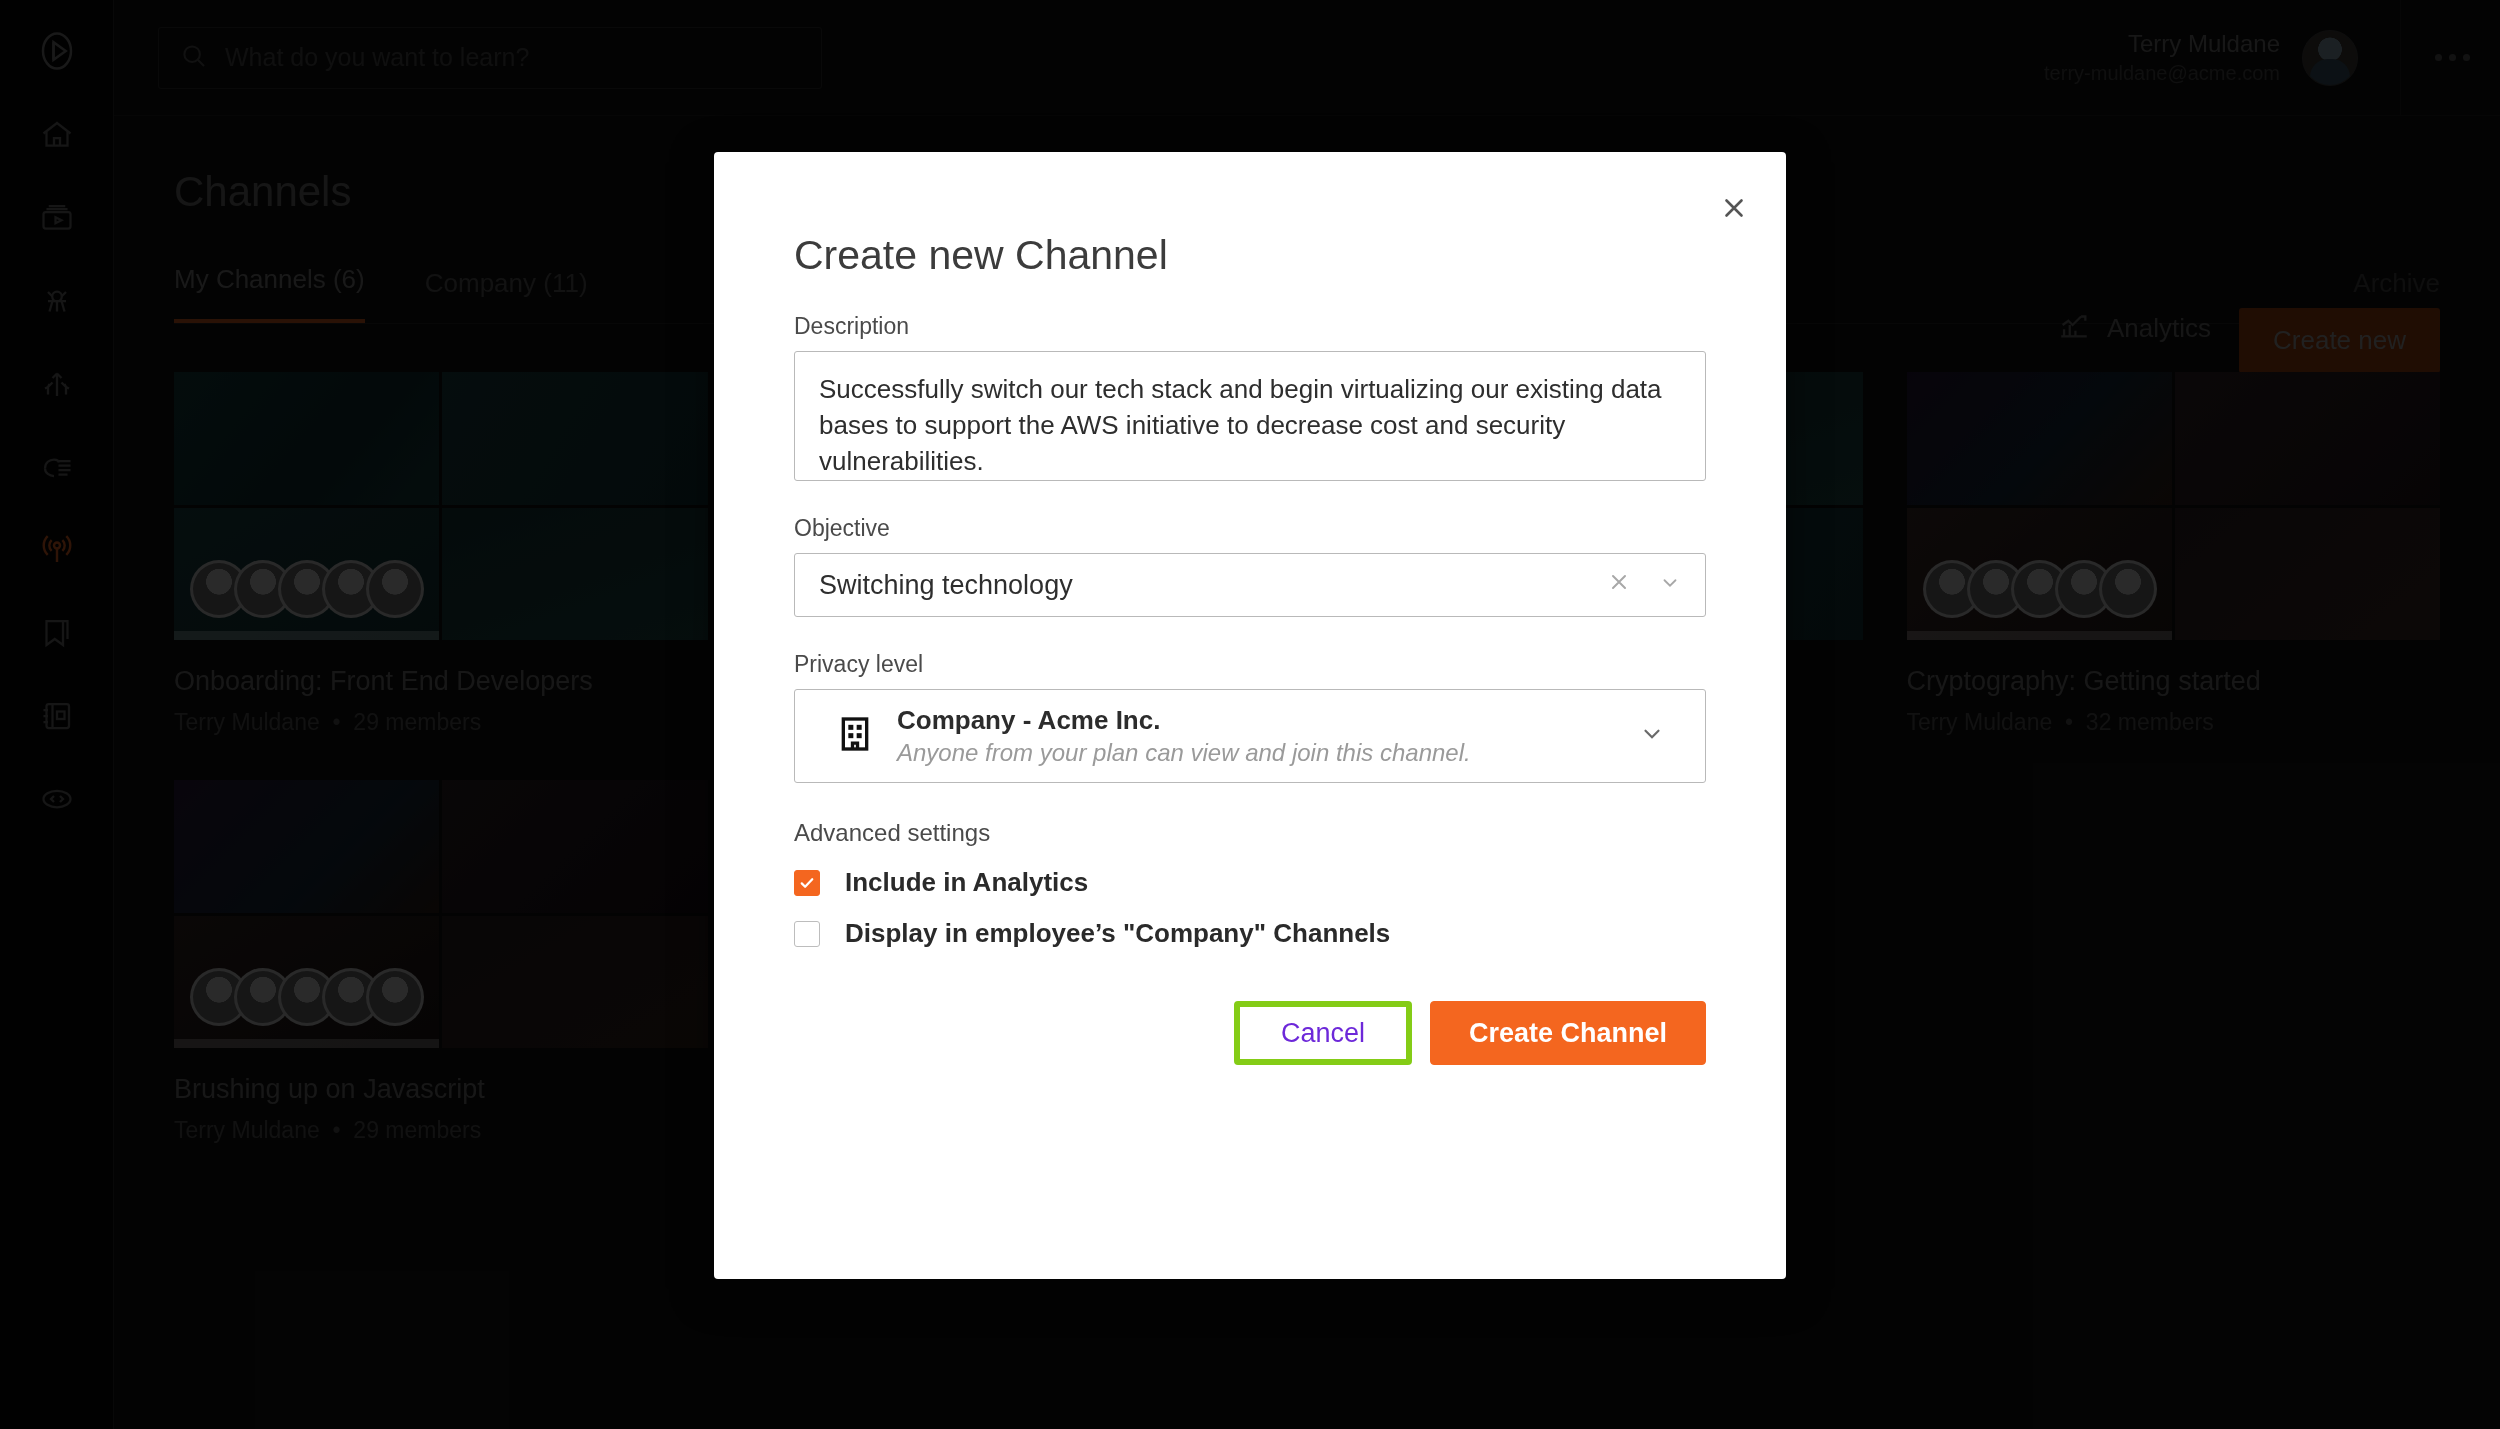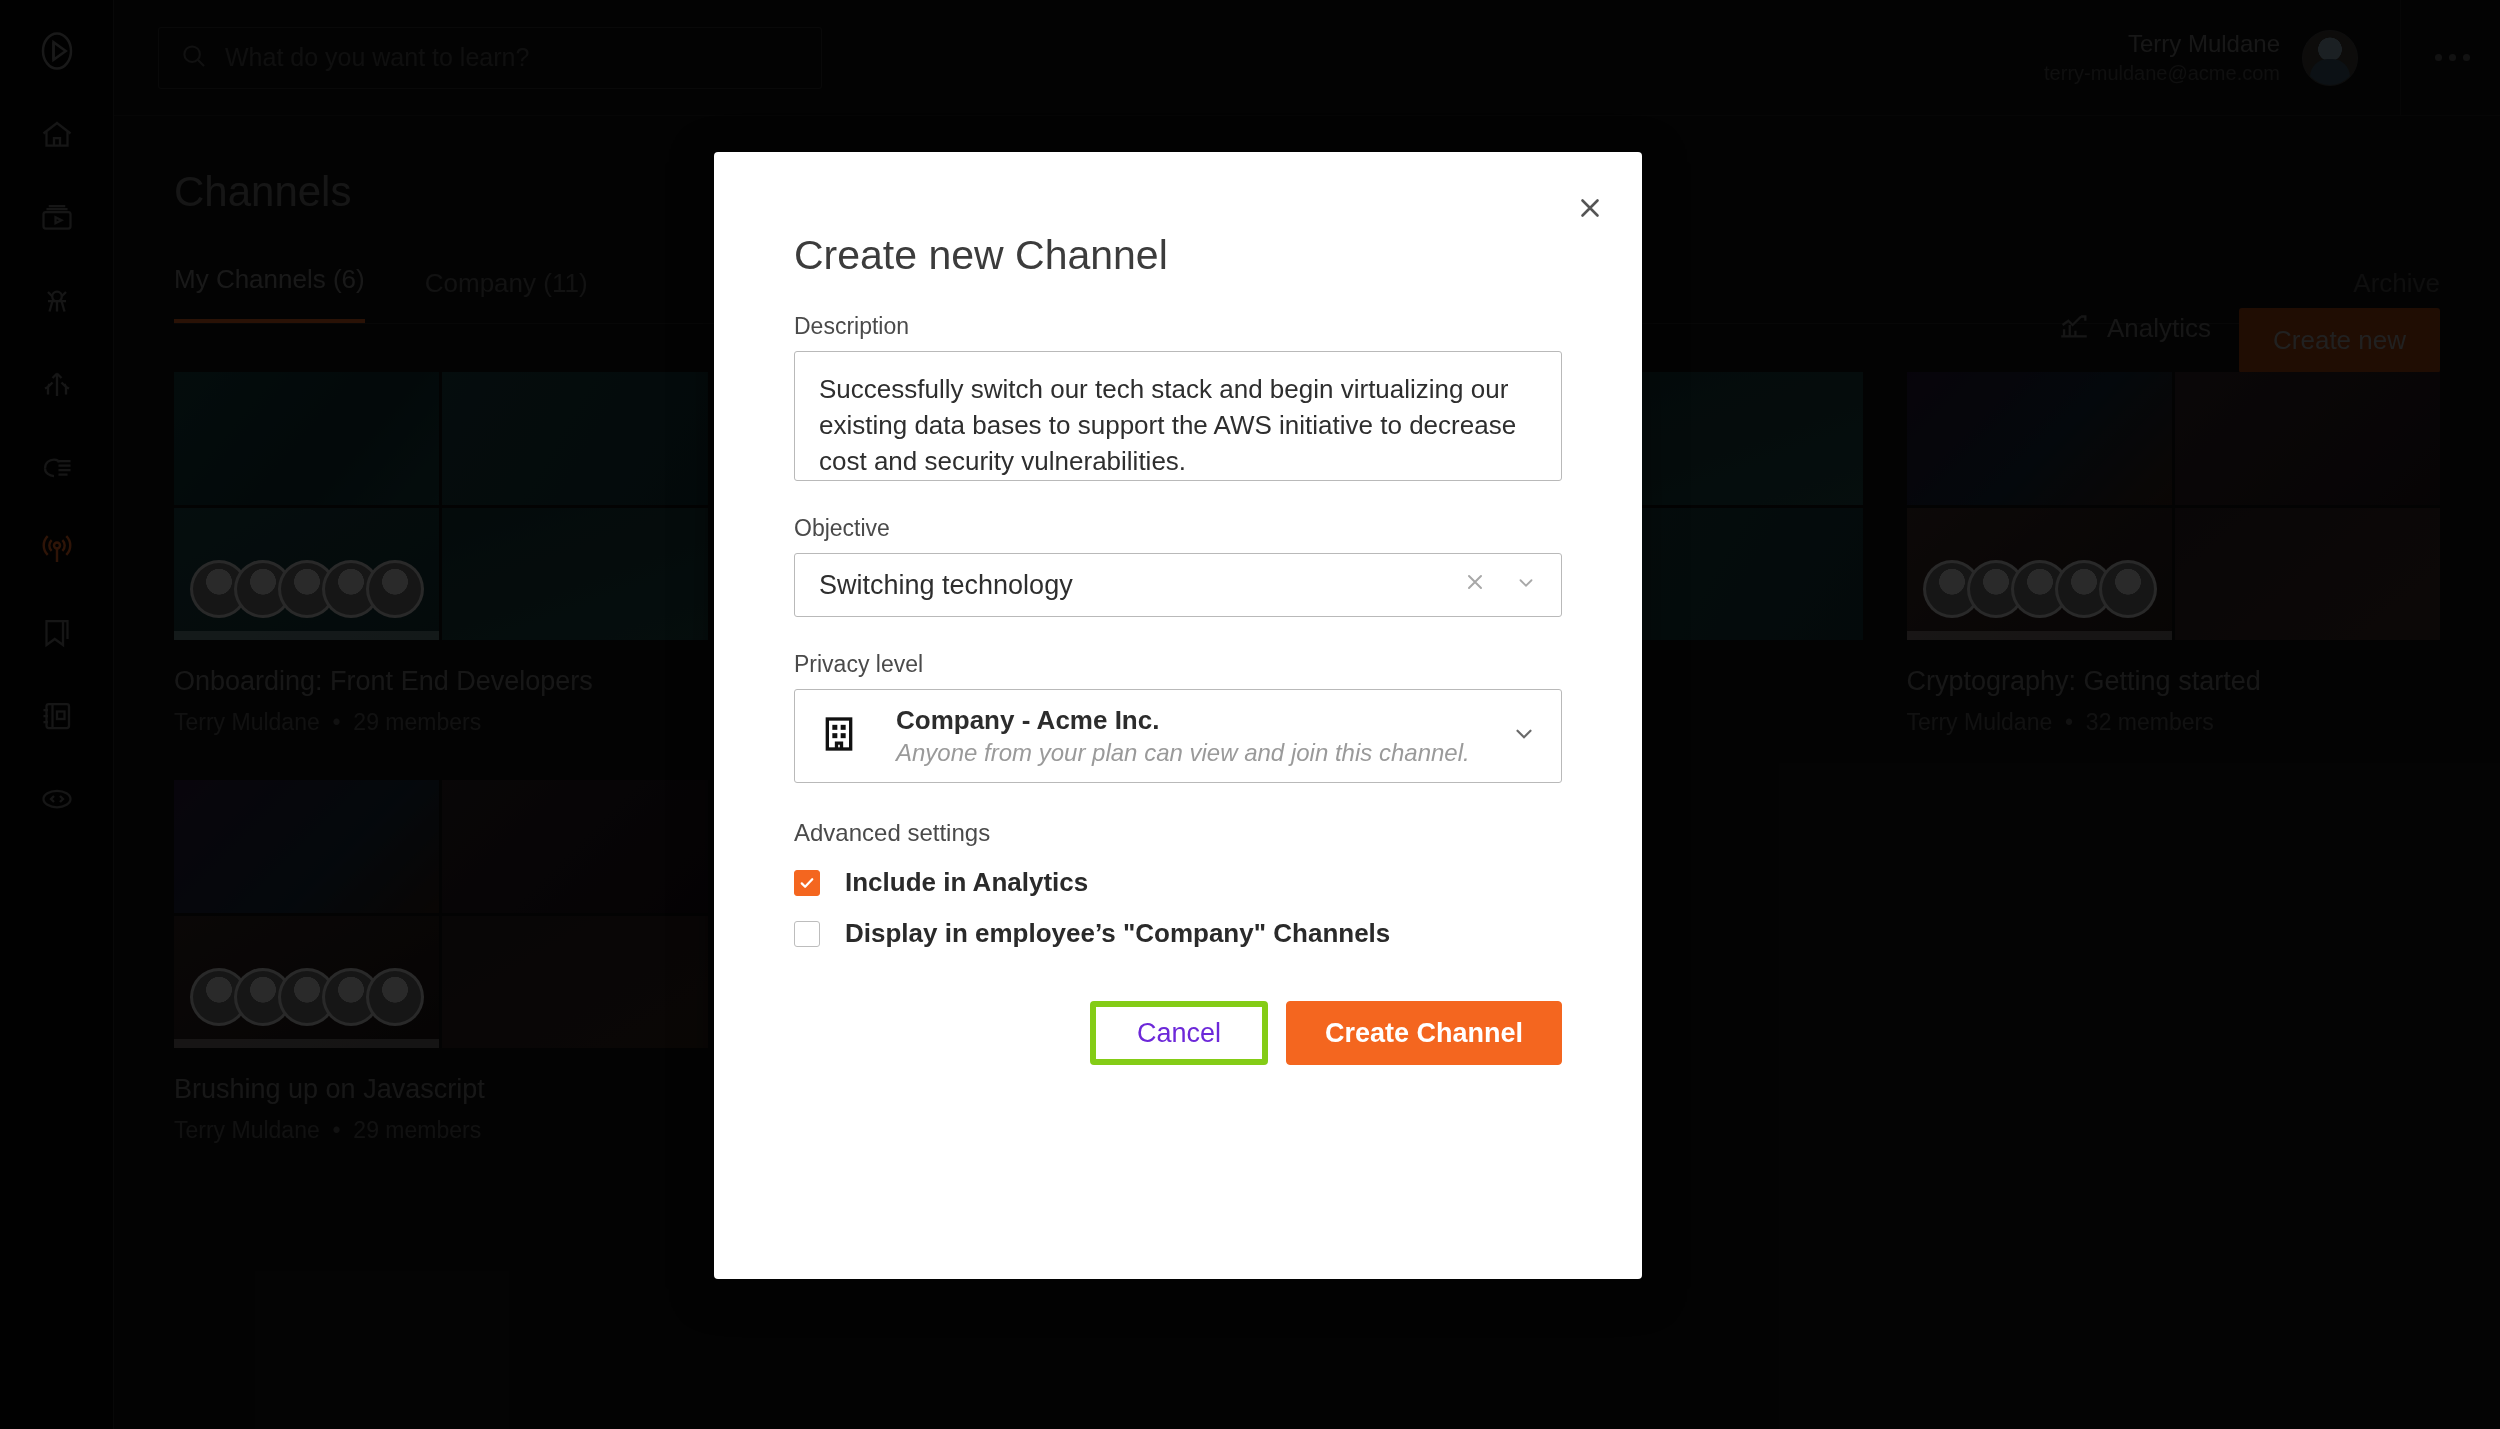--- a/index.html
+++ b/index.html
@@ -104,21 +104,21 @@
   .createnew {
     background: #6b2d0d; color: #6f6f6f; font-size: 26px;
     padding: 17px 34px; border-radius: 3px; border: none; margin-top: 24px;
   }
 
   
   .scrim { position: absolute; inset: 0; background: rgba(0,0,0,.70); }
 
   
   .modal {
-    position: absolute; left: 714px; top: 152px; width: 928px; height: 1127px;
+    position: absolute; left: 714px; top: 152px; width: 1072px; height: 1127px;
     background: #fff; border-radius: 4px;
     box-shadow: 0 10px 40px rgba(0,0,0,.5);
     padding: 0 80px;
   }
   .modal-close {
     position: absolute; right: 28px; top: 168px; width: 52px; height: 52px;
     display:flex; align-items:center; justify-content:center; color:#555; cursor:pointer;
     background: none; border: none;
   }
   .modal-close-abs { position:absolute; right: 26px; top: 30px; }
@@ -132,21 +132,21 @@
   }
   .control.select { justify-content: space-between; }
   .sel-icons { display: flex; align-items: center; gap: 28px; color:#9e9e9e; }
   .textarea {
     width: 100%; height: 130px; border: 1px solid #b9b9b9; border-radius: 3px;
     padding: 19px 24px; font-size: 26px; line-height: 36px; color:#2e2e2e;
     font-family: "Liberation Sans", sans-serif; resize: none; background:#fff;
   }
   .privacy {
     width: 100%; height: 94px; border: 1px solid #b9b9b9; border-radius: 3px;
-    display: flex; align-items: center; padding: 0 24px; gap: 37px;
+    display: flex; align-items: center; padding: 0 40px; gap: 22px;
   }
   .pv-text { flex: 1; }
   .pv-name { font-size: 26px; color: #2c2c2c; font-weight: bold; line-height: 34px; }
   .pv-sub { font-size: 24px; color: #9a9a9a; line-height: 32px; font-style: italic; }
   .adv-label { margin-top: 36px; font-size: 24px; color: #4a4a4a; }
   .check-row { display: flex; align-items: center; gap: 25px; margin-top: 20px; }
   .cb {
     width: 26px; height: 26px; border-radius: 3px; border: 1px solid #bdbdbd;
     background: #fff; display:flex; align-items:center; justify-content:center; flex:0 0 auto;
   }

